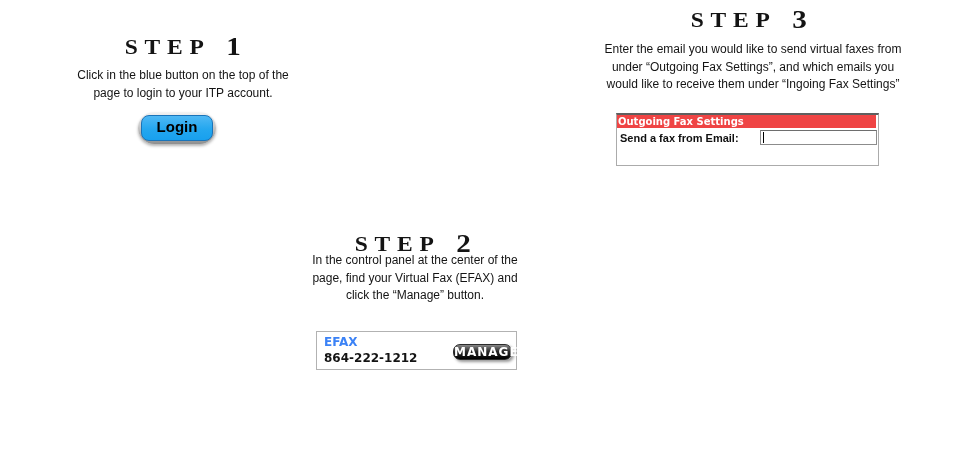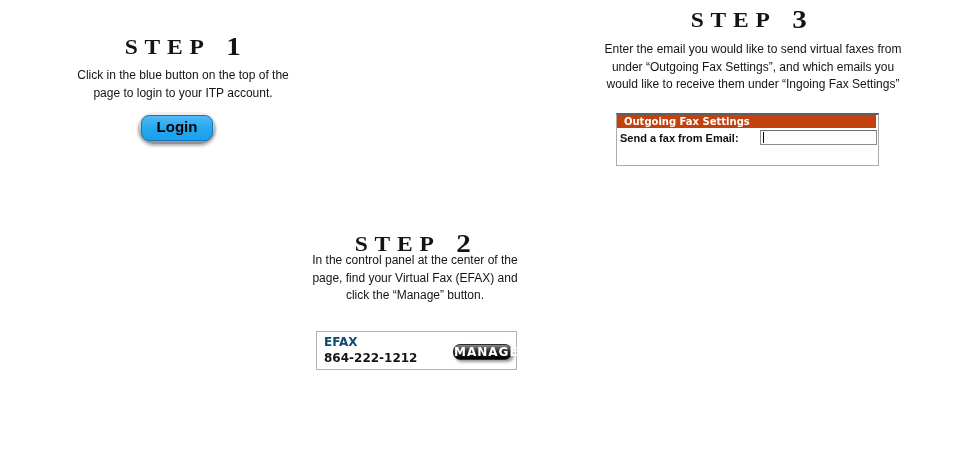--- a/index.html
+++ b/index.html
@@ -33,36 +33,36 @@
     box-shadow:0 2px 3px rgba(0,0,0,0.30);cursor:pointer;}
   .login-inner{width:100%;height:100%;border-radius:8px;box-sizing:border-box;
     background:linear-gradient(180deg,#4fb8f4 0%,#24a7ef 55%,#18a0ee 100%);
     border:1px solid #1a74b9;text-align:center;line-height:22px;
     font-weight:bold;font-size:15px;color:#000;}
 
   
   .fax-panel{position:absolute;left:616px;top:113px;width:263px;height:53px;
     box-sizing:border-box;background:#fff;
     border:1px solid #ababab;border-top:2px solid #5f5f5f;}
-  .fax-panel-header{height:13px;background:#c2410c;color:#fff;
+  .fax-panel-header{height:13px;background:#ef4444;color:#fff;
     font-family:"DejaVu Sans", sans-serif;font-weight:bold;font-size:10px;
-    line-height:13px;padding-left:7px;margin-right:2px;}
+    line-height:13px;padding-left:1px;margin-right:2px;}
   .fax-panel-row{position:relative;height:22px;}
   .fax-label{position:absolute;left:3px;top:4px;
     font-family:Liberation Sans, sans-serif;font-weight:bold;font-size:11px;color:#101010;}
   .fax-input{position:absolute;left:143px;top:2px;width:117px;height:15px;
     box-sizing:border-box;border:1px solid #8c8c8c;border-top-color:#6e6e6e;
     background:#fff;padding:0 2px;font-size:11px;font-family:"DejaVu Sans", sans-serif;}
   .caret{position:absolute;left:146px;top:4px;width:1px;height:11px;background:#000;}
 
   
   .efax-card{position:absolute;left:316px;top:331px;width:201px;height:39px;
     box-sizing:border-box;border:1px solid #b2b2b2;background:#fff;}
   .efax-name{position:absolute;left:7px;top:3px;font-size:12px;font-weight:600;
-    font-family:"DejaVu Sans", sans-serif;color:#0c4a6e;}
+    font-family:"DejaVu Sans", sans-serif;color:#3b82f6;}
   .efax-number{position:absolute;left:7px;top:19px;font-size:12px;font-weight:600;
     font-family:"DejaVu Sans", sans-serif;color:#141414;}
   .manage-btn{position:absolute;left:136px;top:12px;width:59px;height:16px;
     border-radius:7px;box-sizing:border-box;border:1px solid #2c2c2c;
     background:linear-gradient(180deg,#8a8a8a 0%,#2a2a2a 45%,#000 100%);
     color:#fff;font-size:12px;font-weight:bold;letter-spacing:1px;text-align:center;
     line-height:14px;box-shadow:2px 2px 3px rgba(0,0,0,0.40);cursor:pointer;
     font-family:"DejaVu Sans", sans-serif;}
 </style>
 </head>

